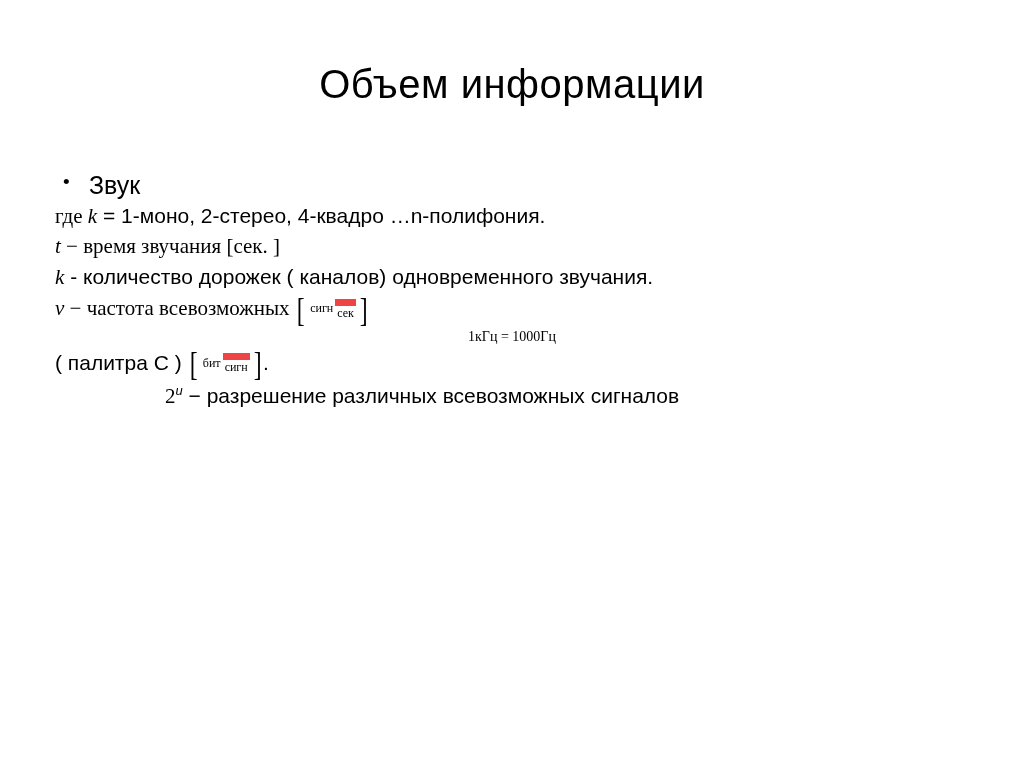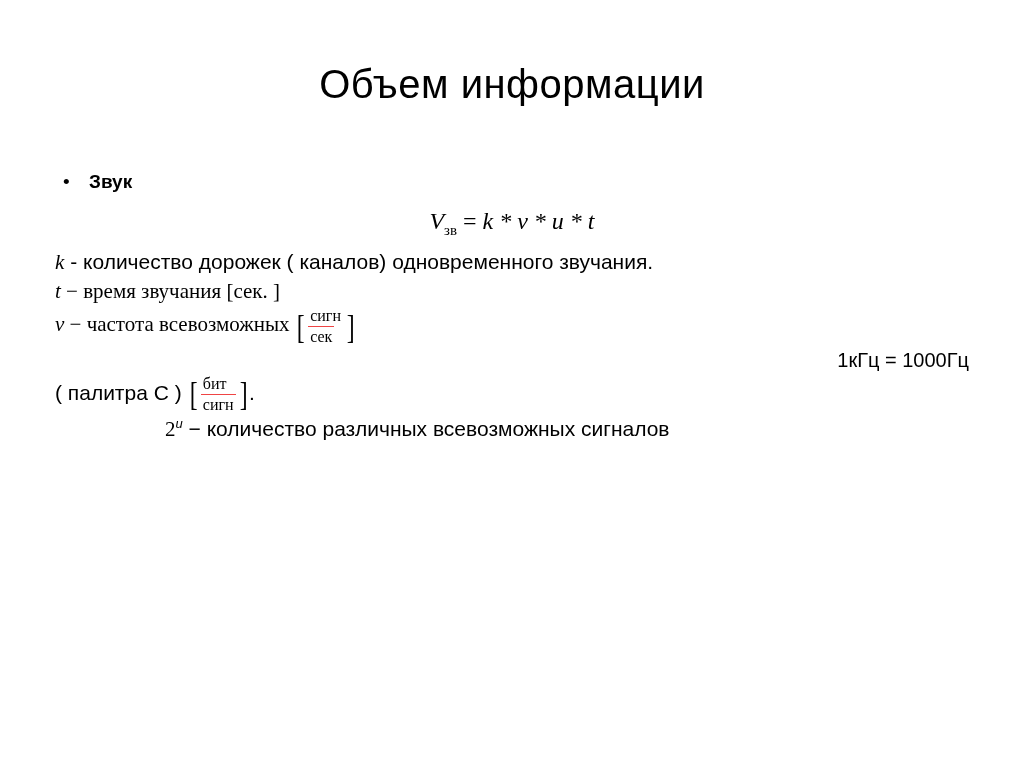--- a/index.html
+++ b/index.html
@@ -47,22 +47,21 @@
   .bullet-dot {
     width: 34px;
     flex: 0 0 34px;
     text-align: left;
     font-size: 19px;
     line-height: 1.25;
     padding-left: 8px;
     box-sizing: border-box;
   }
   .bullet-text {
-    font-size: 19px;
-    font-weight: bold;
+    font-size: 25px;
   }
   .formula-center {
     text-align: center;
     font-family: "Liberation Serif", serif;
     font-style: italic;
     font-size: 24px;
     margin-top: 14px;
     margin-bottom: 8px;
   }
   .formula-center .op {
@@ -100,39 +99,39 @@
   }
   .brk {
     font-size: 34px;
     line-height: 1;
     font-family: "Liberation Serif", serif;
     transform: scaleX(0.7);
     display: inline-block;
   }
   .frac {
     display: inline-flex;
-    flex-direction: column;
-    align-items: flex-start;
+    flex-direction: row;
+    align-items: center;
     justify-content: center;
-    font-size: 16px;
+    font-size: 12px;
     line-height: 1.12;
     padding: 0 2px;
     font-family: "Liberation Serif", serif;
   }
   .frac .num {
     padding: 0 2px 1px 2px;
   }
   .frac .den {
-    border-top: 1px solid #ef4444;
+    border-top: 7px solid #ef4444;
     padding: 1px 2px 0 2px;
   }
   .center-line {
-    text-align: right;
-    font-family: Liberation Sans, sans-serif;
-    font-size: 20px;
+    text-align: center;
+    font-family: Liberation Serif, serif;
+    font-size: 14px;
     line-height: 1.45;
   }
   .indent-line {
     font-size: 21px;
     line-height: 1.45;
     padding-left: 110px;
   }
 </style>
 </head>
 <body>
@@ -141,33 +140,31 @@
 
   <h1 class="slide-title">Объем информации</h1>
 
   <div class="body-block">
 
     <div class="bullet-row">
       <span class="bullet-dot">•</span>
       <span class="bullet-text">Звук</span>
     </div>
 
-    <div class="formula-center">
-      <span class="ital">V</span><span class="sub">зв</span>
-      <span class="op">=</span>
-      <span class="ital">k * v * u * t</span>
-    </div>
-
 
     <div class="line">
-      <span class="ital">k</span><span> - количество дорожек ( каналов) одновременного звучания.</span>
+      <span class="serif">где </span><span class="ital">k</span><span> = 1-моно, 2-стерео, 4-квадро …n-полифония.</span>
     </div>
 
     <div class="line serif">
       <span class="ital">t</span><span> − время звучания [сек. ]</span>
+    </div>
+
+    <div class="line">
+      <span class="ital">k</span><span> - количество дорожек ( каналов) одновременного звучания.</span>
     </div>
 
     <div class="line serif">
       <span class="ital">v</span><span> − частота всевозможных</span>
       <span class="bracketed">
         <span class="brk">[</span>
         <span class="frac">
           <span class="num">сигн</span>
           <span class="den">сек</span>
         </span>
@@ -184,17 +181,17 @@
         <span class="brk">[</span>
         <span class="frac">
           <span class="num">бит</span>
           <span class="den">сигн</span>
         </span>
         <span class="brk">]</span>
       </span><span>.</span>
     </div>
 
     <div class="indent-line">
-      <span class="serif">2</span><span class="sup">u</span><span> − количество различных всевозможных сигналов</span>
+      <span class="serif">2</span><span class="sup">u</span><span> − разрешение различных всевозможных сигналов</span>
     </div>
 
   </div>
 </div>
 
 </body></html>

